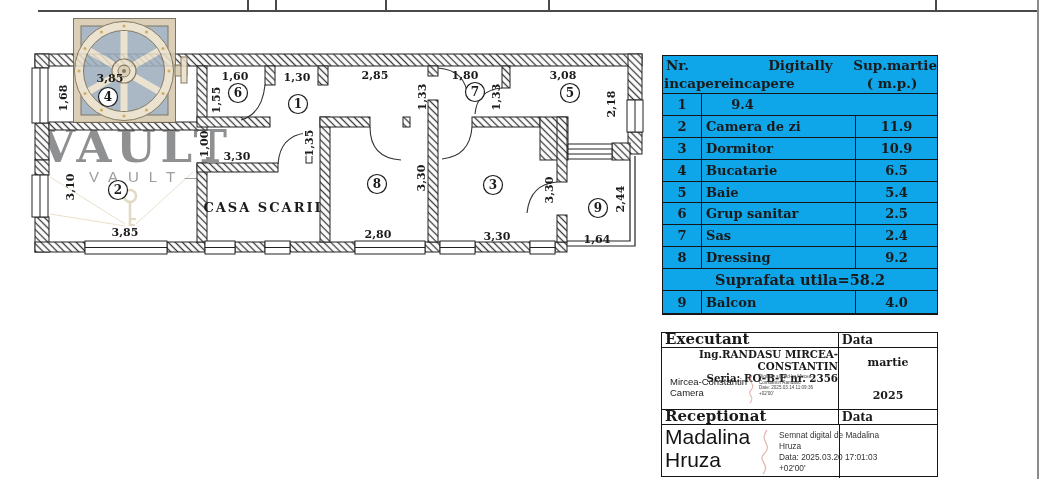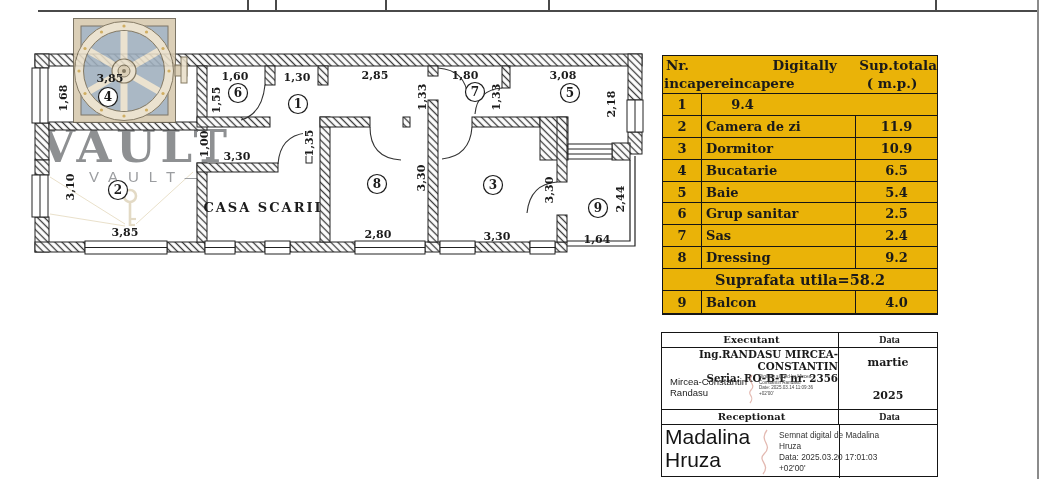--- a/index.html
+++ b/index.html
@@ -15,38 +15,38 @@
       font-size:15px;letter-spacing:10px;color:#9b9da0;z-index:2;}
   .estate-dash{position:absolute;left:184px;top:169px;font-size:14px;color:#9b9da0;z-index:2;}
   .underlay{position:absolute;left:30px;top:44px;z-index:1;}
   .plan{position:absolute;left:30px;top:44px;z-index:3;}
   .overlay{position:absolute;left:30px;top:44px;z-index:5;pointer-events:none;}
   .logo{position:absolute;left:72px;top:17px;z-index:4;opacity:.88;}
   
   .page-border{position:absolute;left:1037px;top:0;width:2px;height:479px;background:#8b8b8b;}
   
   .rtable{position:absolute;left:662px;top:55px;width:276px;border:1.6px solid #151515;
-      box-sizing:border-box;z-index:6;background:#eab308;font-weight:bold;}
+      box-sizing:border-box;z-index:6;background:#0ea5e9;font-weight:bold;}
   .thead{height:37px;border-bottom:1.6px solid #151515;font-size:13.5px;line-height:18px;}
   .thead .hl{display:flex;}
   .trow{display:flex;height:21.9px;border-bottom:1.4px solid #151515;box-sizing:border-box;
       font-size:13px;align-items:center;}
   .c-nr{width:38px;text-align:center;border-right:1.4px solid #151515;align-self:stretch;
       display:flex;align-items:center;justify-content:center;}
   .c-name{flex:1;padding-left:4px;border-right:1.4px solid #151515;align-self:stretch;
       display:flex;align-items:center;}
   .c-area{width:81px;text-align:center;display:flex;align-items:center;justify-content:center;}
   .sumrow{height:22px;border-bottom:1.4px solid #151515;box-sizing:border-box;display:flex;
       align-items:center;justify-content:center;font-size:14.5px;}
   .totrow{height:19px;display:flex;align-items:center;justify-content:center;font-size:14.5px;}
   
   .sign{position:absolute;left:661px;top:332px;width:277px;height:145px;
       border:1.6px solid #151515;box-sizing:border-box;z-index:6;background:#fff;}
-  .srow-h{height:14px;border-bottom:1.4px solid #151515;display:flex;font-size:10px;
-      font-weight:bold;line-height:13px;text-align:center;}
+  .srow-h{height:14px;border-bottom:1.4px solid #151515;display:flex;font-size:15px;
+      font-weight:bold;line-height:13px;}
   .scell-l{width:177px;border-right:1.4px solid #151515;box-sizing:border-box;padding-left:3px;}
   .scell-r{flex:1;padding-left:3px;font-family:Liberation Serif, serif;}
   .srow-exec{height:61px;border-bottom:1.4px solid #151515;display:flex;}
   .exec-left{width:177px;border-right:1.4px solid #151515;box-sizing:border-box;position:relative;}
   .exec-line{font-size:10.3px;font-weight:bold;text-align:right;line-height:12px;}
   .signame{position:absolute;left:8px;top:28px;font-family:"Liberation Sans",sans-serif;
       font-size:9.5px;line-height:11px;color:#222;}
   .sigsmall{position:absolute;left:97px;top:26px;font-family:"Liberation Sans",sans-serif;
       font-size:4.6px;line-height:5.6px;color:#444;}
   .exec-right{flex:1;display:flex;flex-direction:column;align-items:center;
@@ -284,21 +284,21 @@
         <text x="78" y="57" text-anchor="middle" class="rnum">4</text>
       </g>
     </g>
 </svg>
 
 <div class="rtable">
   <div class="thead">
     <div class="hl">
       <span style="width:85px;padding-left:3px;">Nr.</span>
       <span style="width:110px;text-align:center;">Digitally</span>
-      <span style="flex:1;text-align:center;">Sup.totala</span>
+      <span style="flex:1;text-align:center;">Sup.martie</span>
     </div>
     <div class="hl">
       <span style="width:62px;padding-left:1px;">incapere</span>
       <span style="width:118px;padding-left:3px;">incapere</span>
       <span style="flex:1;text-align:center;">( m.p.)</span>
     </div>
   </div>
   <div id="t-body">
       <div class="trow">
         <span class="c-nr">1</span>
@@ -352,21 +352,21 @@
   <div class="srow-h">
     <span class="scell-l">Executant</span>
     <span class="scell-r">Data</span>
   </div>
   <div class="srow-exec">
     <div class="exec-left">
       <div class="exec-line">Ing.RANDASU MIRCEA-CONSTANTIN</div>
       <div class="exec-line">Seria: RO-B-F nr. 2356</div>
       <div class="signame">
         <div>Mircea-Constantin</div>
-        <div>Randasu</div>
+        <div>Camera</div>
       </div>
       <svg class="squiggle" style="left:82px;top:26px;" width="16" height="30" viewBox="0 0 16 30">
         <path d="M8,1 C2,8 13,10 7,16 C2,21 12,22 6,29" fill="none" stroke="#dca89e" stroke-width="1.2" opacity="0.8"></path>
       </svg>
       <div class="sigsmall">
         <div>Digitally signed by Mircea-</div>
         <div>Constantin Randasu</div>
         <div>Date: 2025.03.14 11:09:36</div>
         <div>+02'00'</div>
       </div>

